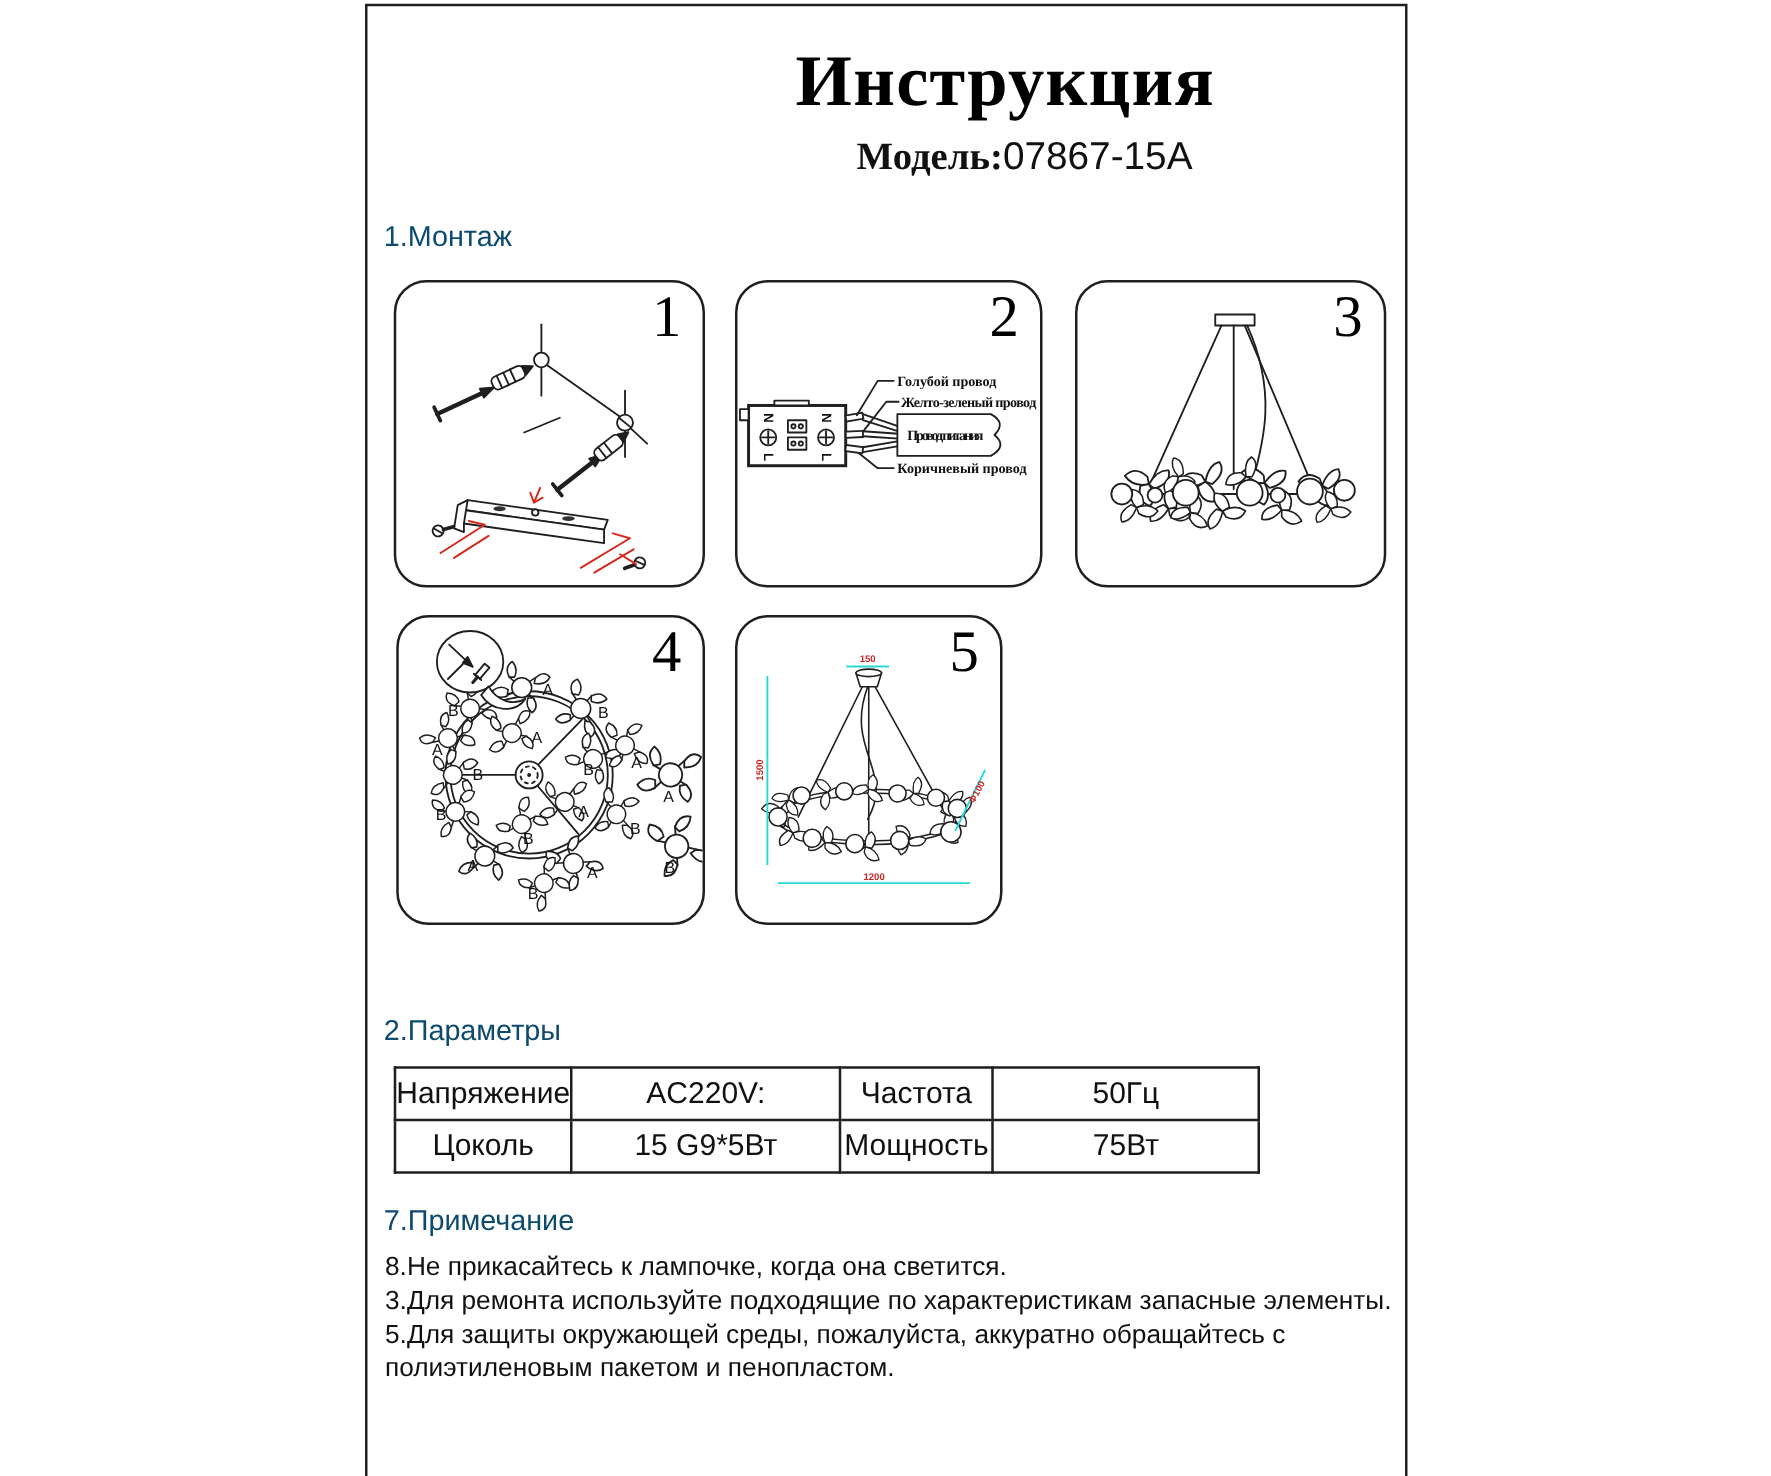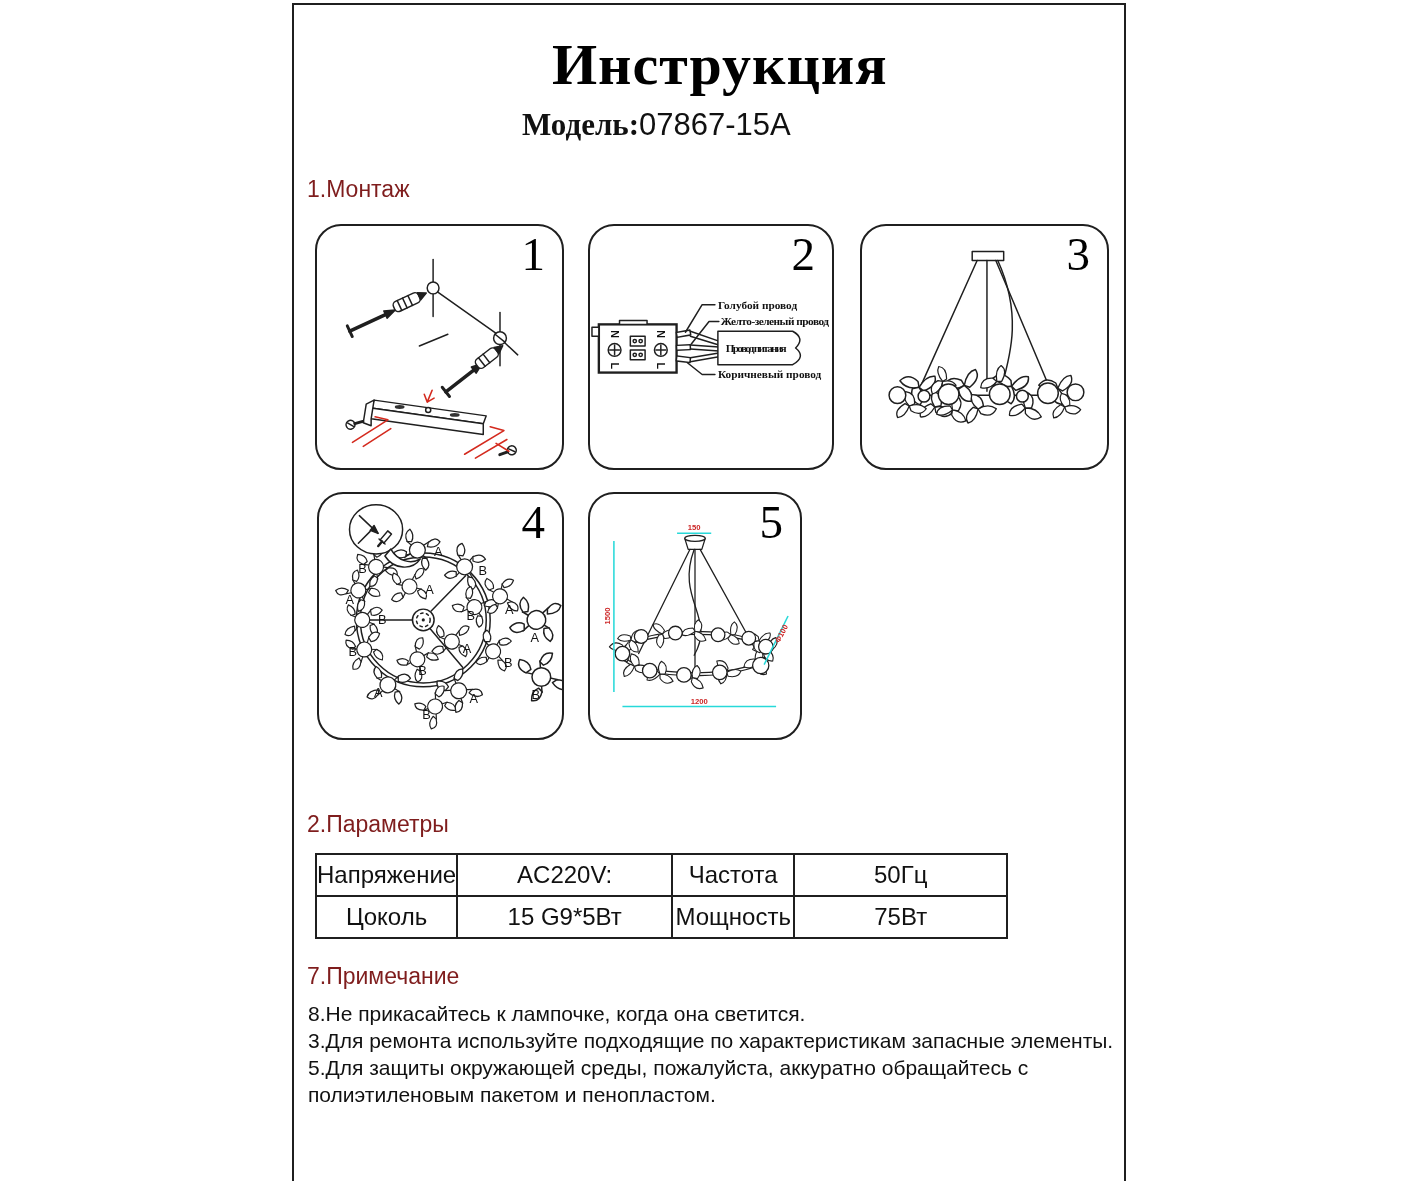--- a/index.html
+++ b/index.html
@@ -11,27 +11,27 @@
   html,body{margin:0;padding:0}
   body{
     width:1417px;height:1181px;background:#fff;position:relative;overflow:hidden;
     font-family:"Liberation Sans",sans-serif;color:#111;
   }
   .page{
     position:absolute;left:292px;top:3px;width:834px;height:1190px;
     border:2px solid var(--ink);box-sizing:border-box;background:#fff;
   }
   .title{
-    position:absolute;left:258px;top:28px;width:420px;margin:0;text-align:left;
+    position:absolute;left:258px;top:28px;width:420px;margin:0;text-align:right;
     font:bold 58px/1.1 "Liberation Serif",serif;letter-spacing:1px;color:#000;
   }
-  .model{position:absolute;left:228px;top:102px;width:420px;text-align:left;white-space:nowrap}
+  .model{position:absolute;left:240px;top:102px;width:420px;text-align:right;white-space:nowrap}
   .model-label{font:bold 31px "Liberation Serif",serif}
   .model-value{font:400 31px "Liberation Sans",sans-serif}
-  .sec-h{position:absolute;left:13px;font-size:23px;color:#7f1d1d}
+  .sec-h{position:absolute;left:13px;font-size:23px;color:#0c4a6e}
   .fig{position:absolute;border:2.4px solid var(--ink);border-radius:26px;box-sizing:border-box;background:#fff}
   .fig svg{position:absolute;left:0;top:0;width:100%;height:100%}
   .fig-num{position:absolute;top:1px;right:17px;font:400 47px "Liberation Serif",serif;color:#000}
   .params{position:absolute;left:21px;top:848px;border-collapse:collapse;table-layout:fixed;font-size:24px}
   .params td{border:2.2px solid var(--ink);text-align:center;height:40px;padding:0;overflow:hidden;white-space:nowrap}
   .notes{position:absolute;left:14px;top:995px;width:812px;font-size:21px;line-height:27px}
   
   .k{stroke:var(--ink);fill:none;stroke-width:1.5;stroke-linecap:round;stroke-linejoin:round}
   .kw{stroke:var(--ink);fill:#fff;stroke-width:1.5;stroke-linejoin:round}
   .kt{stroke:var(--ink);fill:#fff;stroke-width:2.4}

